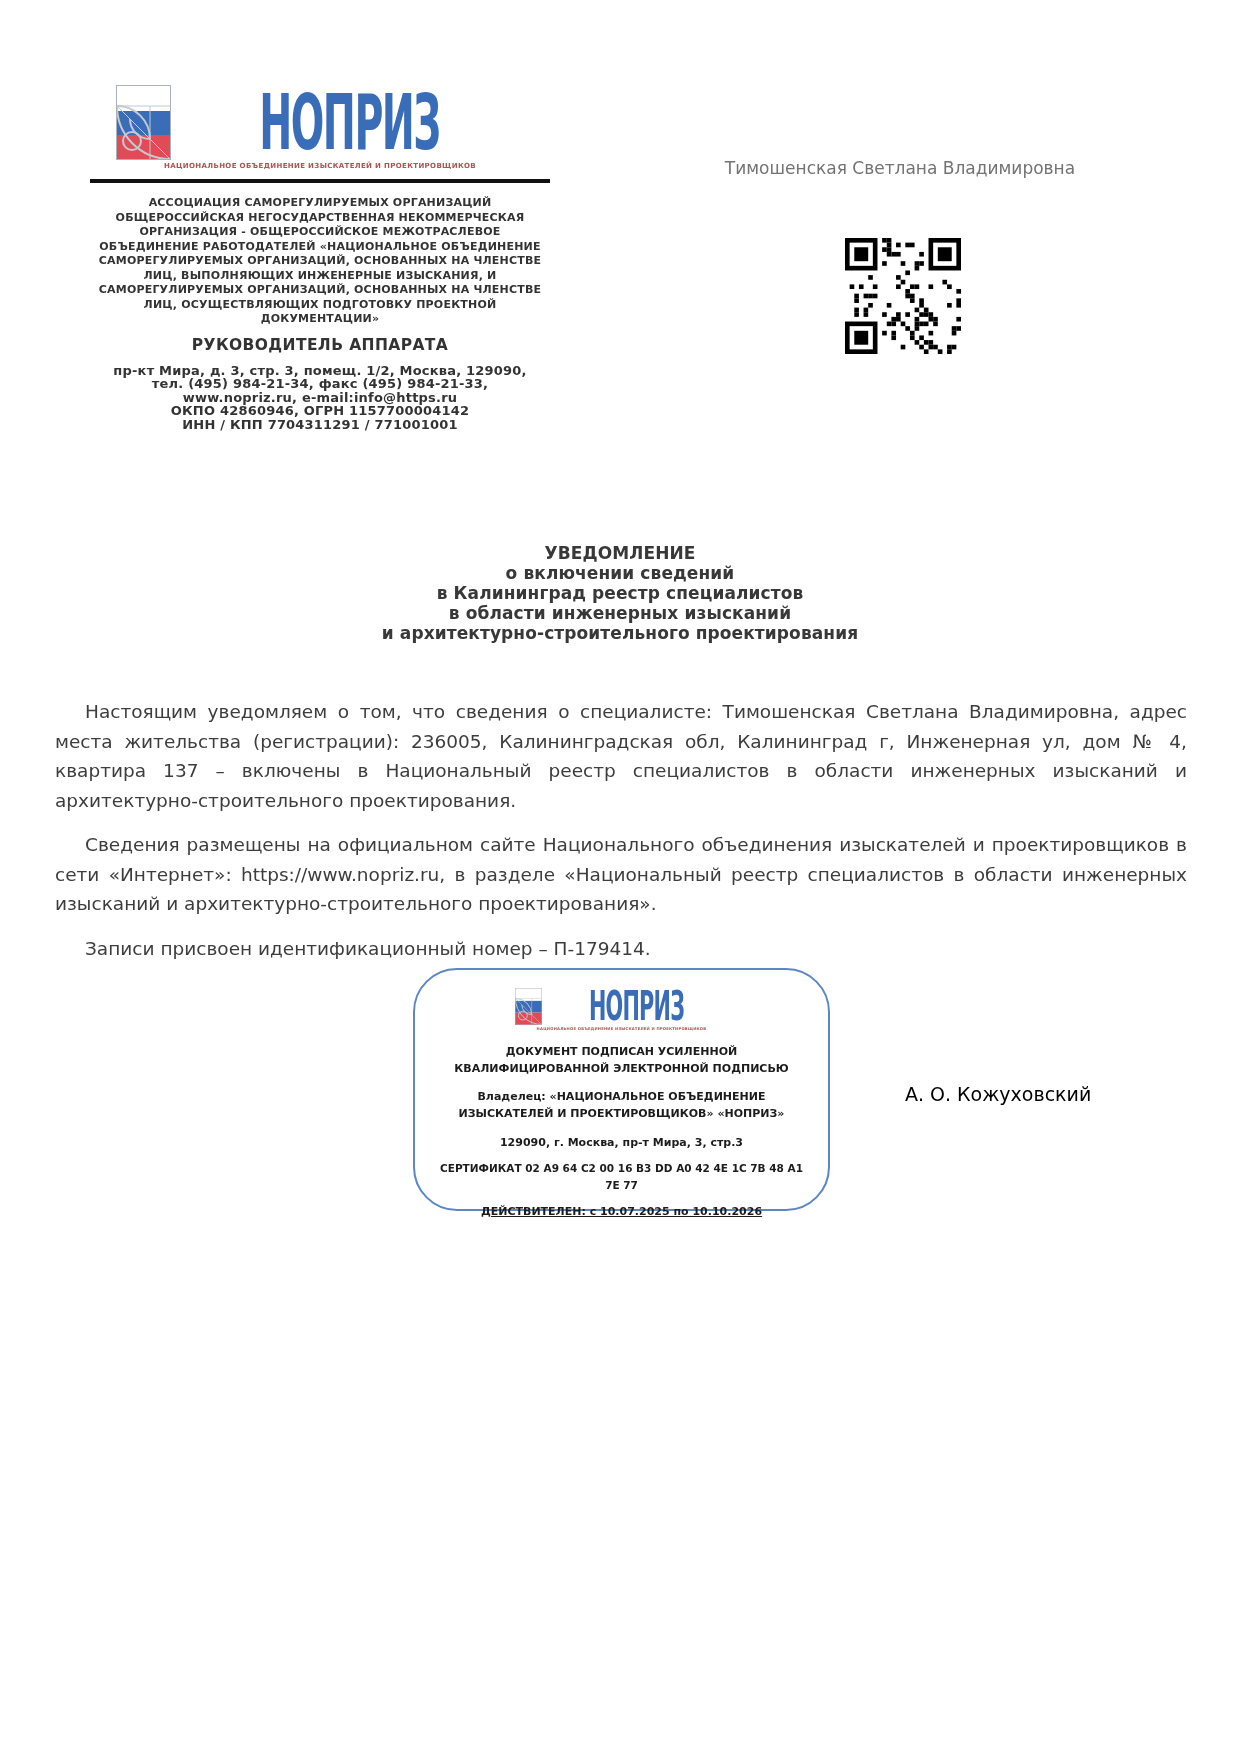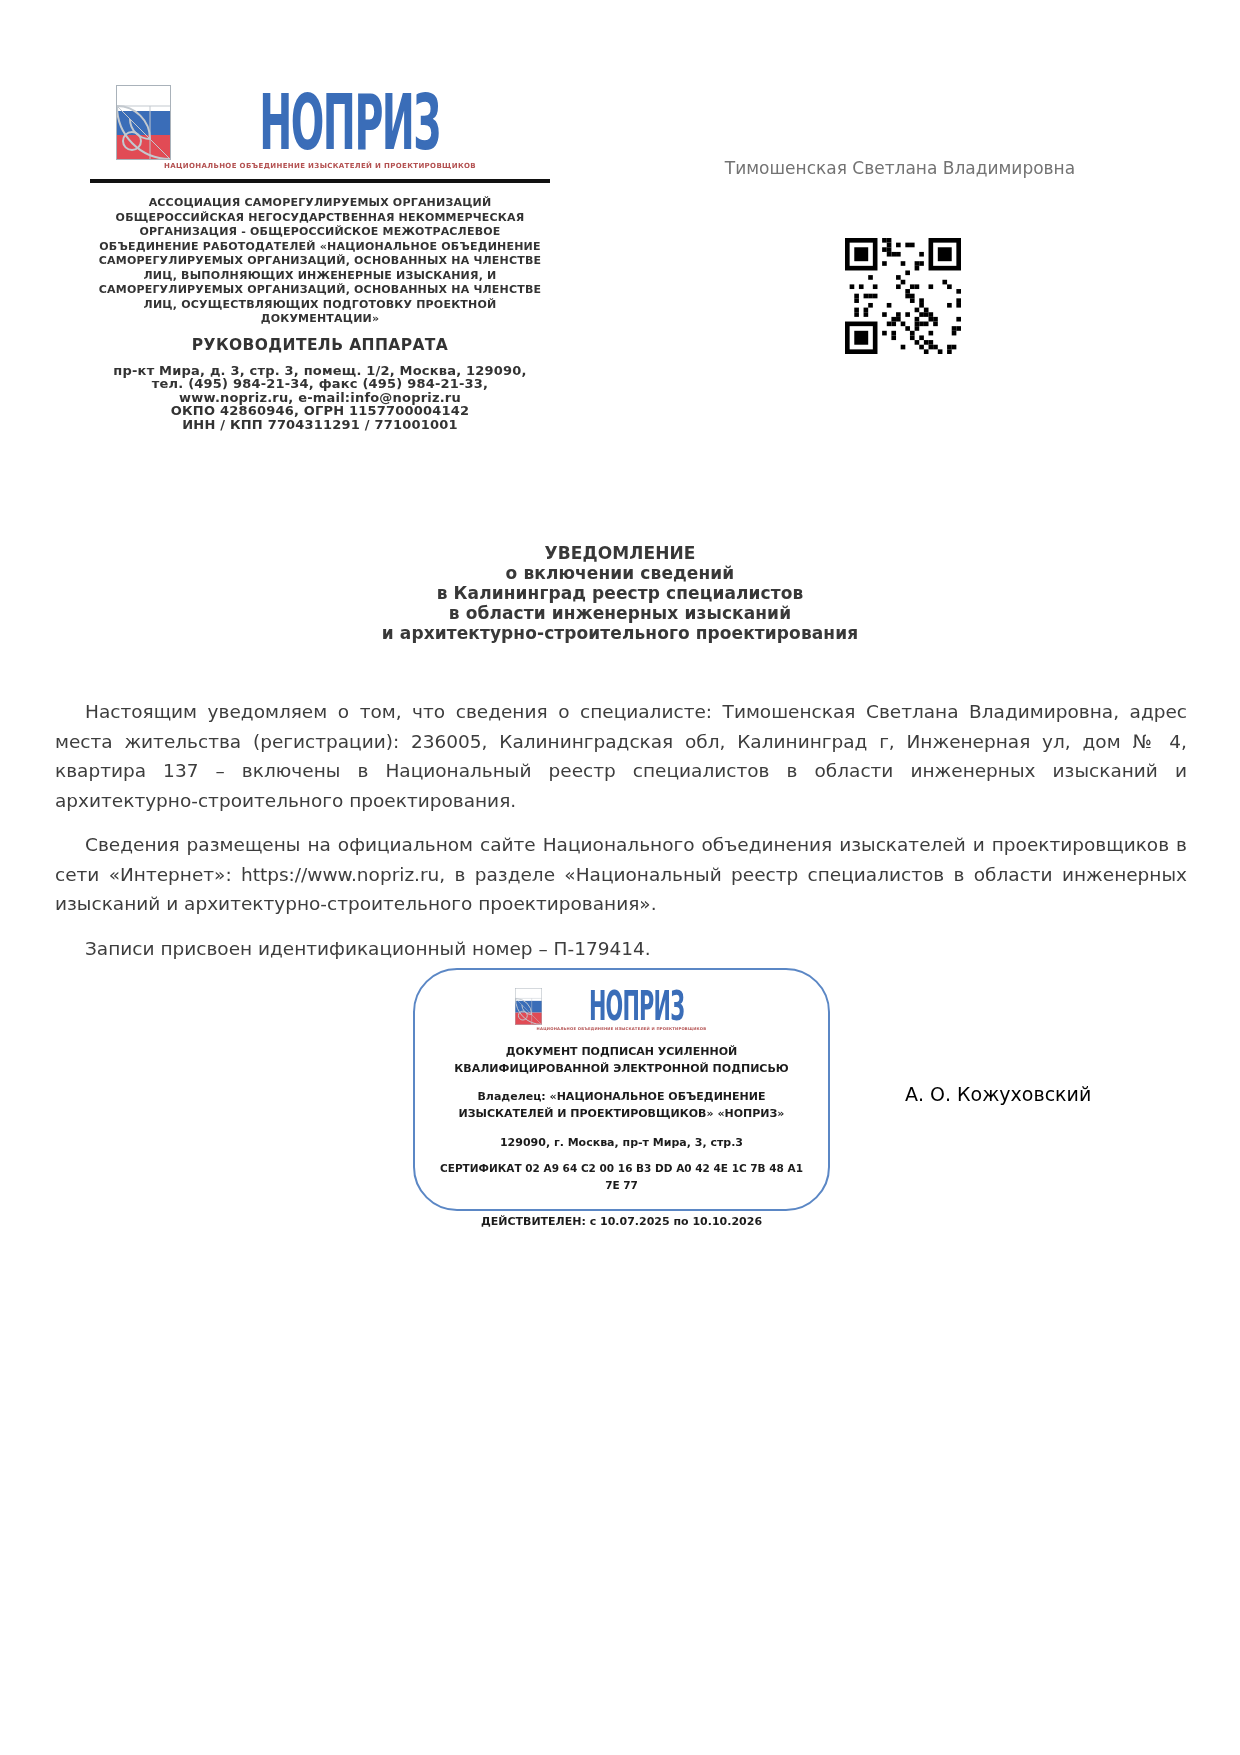--- a/index.html
+++ b/index.html
@@ -40,21 +40,21 @@
     border:2px solid #5b87c5;border-radius:44px;text-align:center;padding-top:17px;background:#fff;
   }
   .stamp .logo-row{height:38px;gap:3px;}
   .stamp .logo-word{font-size:40px;line-height:36px;letter-spacing:-1.5px;}
   .stamp .logo-tagline{font-size:3.8px;letter-spacing:.2px;margin-top:1px;}
   .stamp-line{font-weight:bold;font-size:11px;line-height:17px;color:#1c1c1c;width:370px;margin:0 auto;}
   .stamp-line.first{margin-top:12px;text-align:center;}
   .stamp-line.owner{margin-top:11px;}
   .stamp-line.addr{margin-top:12px;}
   .stamp-line.cert{margin-top:9px;font-size:10.5px;}
-  .stamp-line.valid{margin-top:19px;}
+  .stamp-line.valid{margin-top:9px;text-decoration:underline;}
   .signatory{position:absolute;left:905px;top:1083px;font-size:19px;color:#000000;white-space:nowrap;}
 </style>
 </head>
 <body>
 
 <div class="page">
 
   <div class="org-col">
     <div class="logo-row">
       <svg viewBox="0 0 55 75" width="55" height="75" aria-hidden="true">
@@ -76,21 +76,21 @@
       </svg>
       <div class="logo-word">НОПРИЗ</div>
     </div>
     <div class="logo-tagline">НАЦИОНАЛЬНОЕ ОБЪЕДИНЕНИЕ ИЗЫСКАТЕЛЕЙ И ПРОЕКТИРОВЩИКОВ</div>
     <div class="rule"></div>
     <div class="org-name">АССОЦИАЦИЯ САМОРЕГУЛИРУЕМЫХ ОРГАНИЗАЦИЙ ОБЩЕРОССИЙСКАЯ НЕГОСУДАРСТВЕННАЯ НЕКОММЕРЧЕСКАЯ ОРГАНИЗАЦИЯ - ОБЩЕРОССИЙСКОЕ МЕЖОТРАСЛЕВОЕ ОБЪЕДИНЕНИЕ РАБОТОДАТЕЛЕЙ «НАЦИОНАЛЬНОЕ ОБЪЕДИНЕНИЕ САМОРЕГУЛИРУЕМЫХ ОРГАНИЗАЦИЙ, ОСНОВАННЫХ НА ЧЛЕНСТВЕ ЛИЦ, ВЫПОЛНЯЮЩИХ ИНЖЕНЕРНЫЕ ИЗЫСКАНИЯ, И САМОРЕГУЛИРУЕМЫХ ОРГАНИЗАЦИЙ, ОСНОВАННЫХ НА ЧЛЕНСТВЕ ЛИЦ, ОСУЩЕСТВЛЯЮЩИХ ПОДГОТОВКУ ПРОЕКТНОЙ ДОКУМЕНТАЦИИ»</div>
     <div class="org-role">РУКОВОДИТЕЛЬ АППАРАТА</div>
     <div class="org-address">
       <div>пр-кт Мира, д. 3, стр. 3, помещ. 1/2, Москва, 129090,</div>
       <div>тел. (495) 984-21-34, факс (495) 984-21-33,</div>
-      <div>www.nopriz.ru, e-mail:info@nopriz.ru</div>
+      <div>www.nopriz.ru, e-mail:info@https.ru</div>
       <div>ОКПО 42860946, ОГРН 1157700004142</div>
       <div>ИНН / КПП 7704311291 / 771001001</div>
     </div>
   </div>
 
   <div class="recipient">Тимошенская Светлана Владимировна</div>
 
   <svg class="qr" id="qr-svg" viewBox="0 0 100 100" aria-hidden="true">
       <rect x="0" y="0" width="100" height="100" fill="#fff"></rect>
       <rect x="0" y="0" width="28" height="28" fill="#000"></rect>

